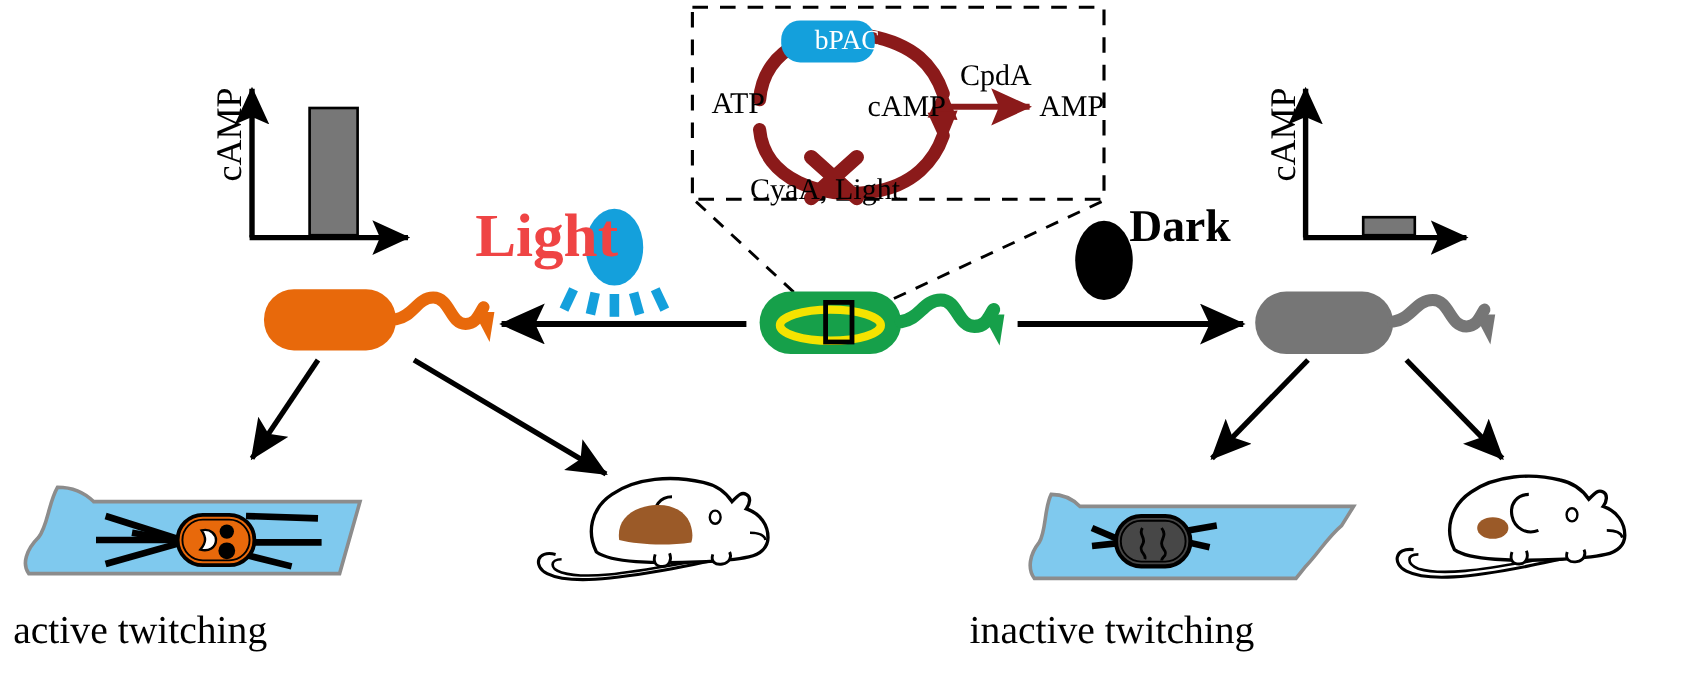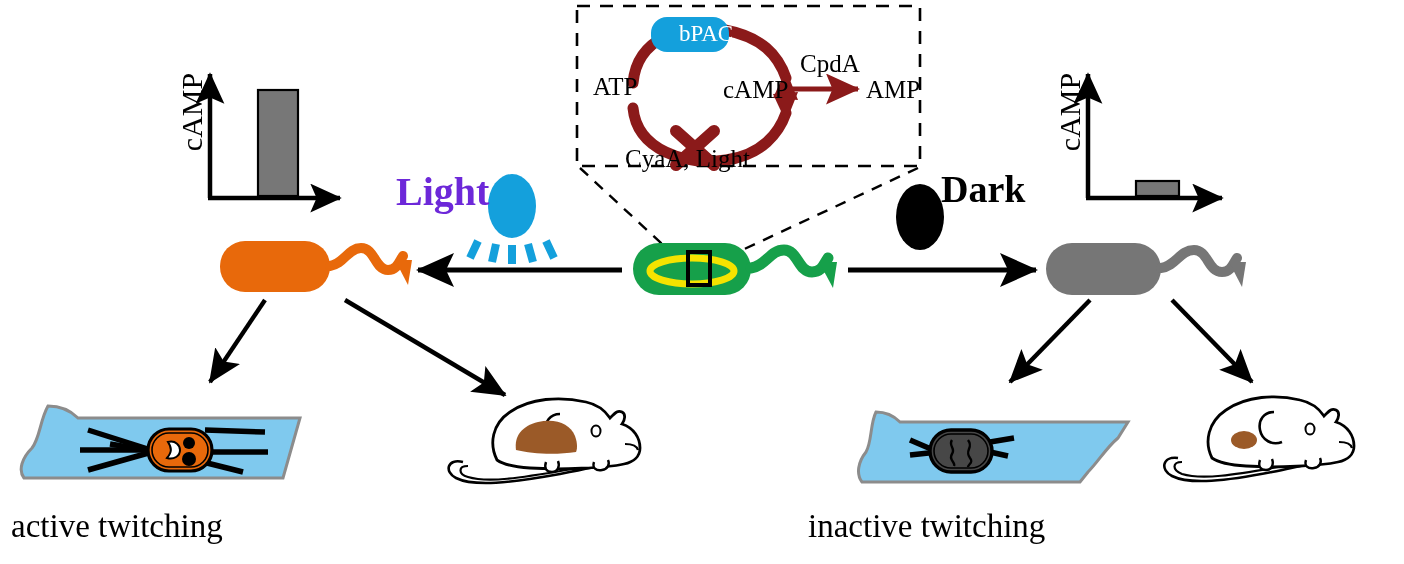--- a/index.html
+++ b/index.html
@@ -31,23 +31,23 @@
   }
   .axis-label {
     font-size: 30px;
     transform: rotate(-90deg);
     transform-origin: 50% 50%;
   }
   .caption {
     font-size: 33px;
   }
   .light-word {
-    font-size: 40px;
+    font-size: 51px;
     font-weight: bold;
-    color: #6d28d9;
+    color: #ef4444;
   }
   .dark-word {
     font-size: 38px;
     font-weight: bold;
     color: #000000;
     text-align: center;
   }
   .inset-txt {
     font-size: 25px;
   }

